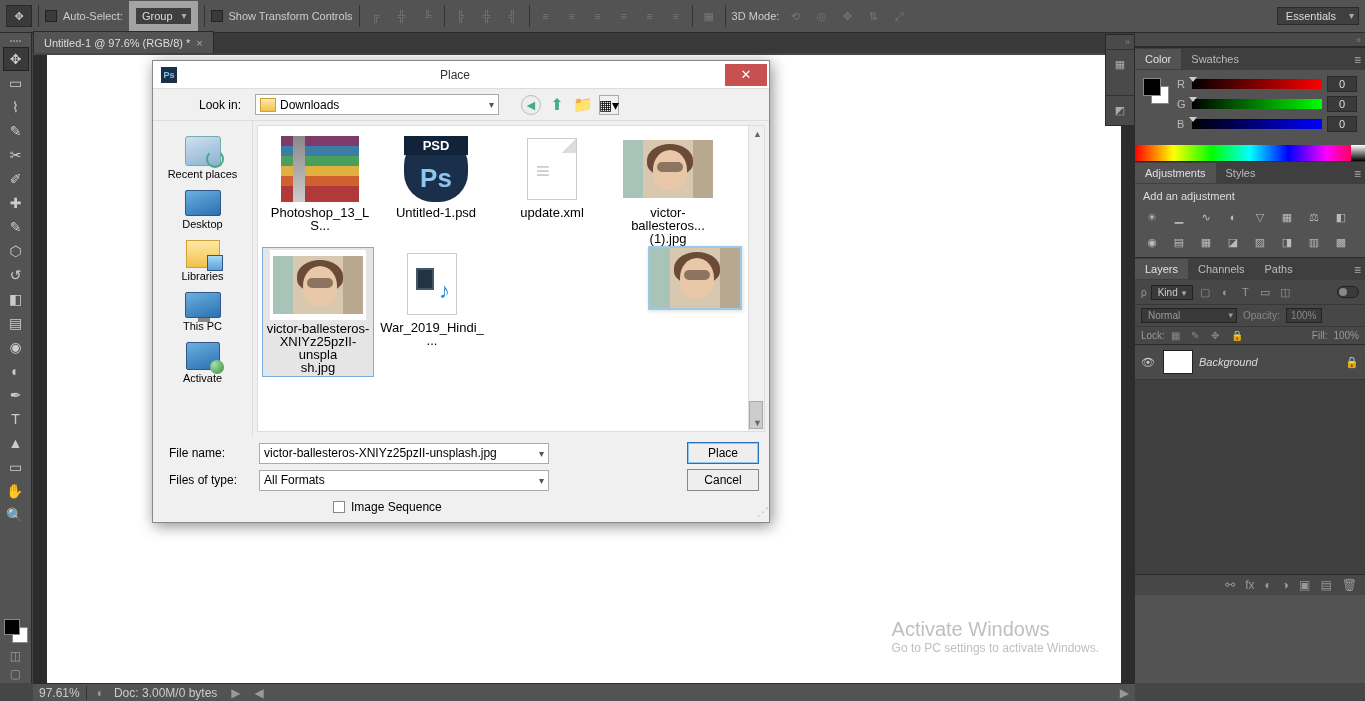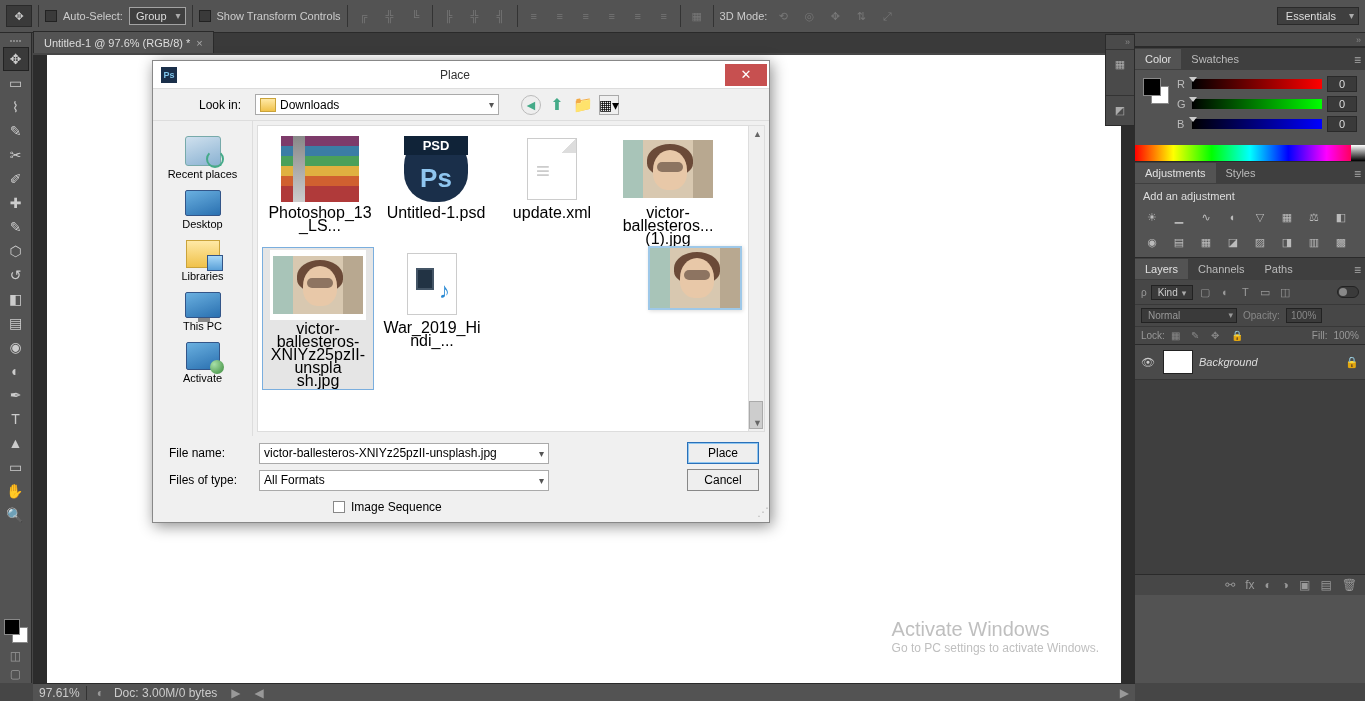--- a/index.html
+++ b/index.html
@@ -3,21 +3,21 @@
 <meta charset="utf-8">
 <style>
 * { margin:0; padding:0; box-sizing:border-box; font-family:"Segoe UI",Tahoma,sans-serif; }
 body { background:#464646; width:1365px; height:701px; overflow:hidden; position:relative; font-size:11px; color:#ccc; }
 
 
 .optbar { height:33px; background:#535353; border-bottom:1px solid #2a2a2a; display:flex; align-items:center; padding:0 6px; gap:6px; }
 .optbar .tool-ind { width:26px; height:22px; background:#3a3a3a; border:1px solid #2a2a2a; display:flex; align-items:center; justify-content:center; color:#ccc; }
 .optbar .chk { width:12px; height:12px; background:#3a3a3a; border:1px solid #222; }
 .optbar label { color:#ccc; }
-.optbar .sel { background:#3f3f3f; border:1px solid #a3a3a3; padding:2px 18px 2px 6px; color:#ddd; position:relative; }
+.optbar .sel { background:#3f3f3f; border:7px solid #a3a3a3; padding:2px 18px 2px 6px; color:#ddd; position:relative; }
 .optbar .sel::after{ content:"▾"; position:absolute; right:4px; top:2px; font-size:10px; color:#aaa;}
 .optbar .divider { width:1px; height:22px; background:#333; }
 .optbar .ic { width:20px; height:20px; display:flex; align-items:center; justify-content:center; color:#777; }
 .optbar .right { margin-left:auto; }
 .optbar .workspace { background:#3f3f3f; border:1px solid #2a2a2a; padding:2px 22px 2px 8px; position:relative; color:#ddd;}
 .optbar .workspace::after{content:"▾";position:absolute;right:4px;top:2px;font-size:10px;color:#aaa;}
 
 
 .toolbox { position:absolute; left:0; top:33px; width:32px; bottom:18px; background:#535353; border-right:1px solid #2a2a2a; display:flex; flex-direction:column; align-items:center; padding-top:4px; gap:0; }
 .toolbox .handle{ width:28px; height:8px; display:flex; justify-content:center; align-items:center; gap:1px; margin-bottom:2px;}
@@ -113,21 +113,21 @@
 .dialog .toolbar .ic.new{color:#e0a030;}
 .dialog .toolbar .ic.view{border:1px solid #aaa;padding:0 2px;}
 .dialog .main{flex:1;display:flex;background:#f0f0f0;overflow:hidden;}
 .dialog .places{width:100px;background:#f0f0f0;border-right:1px solid #ddd;display:flex;flex-direction:column;align-items:center;padding-top:12px;gap:4px;}
 .dialog .place{display:flex;flex-direction:column;align-items:center;gap:2px;width:90px;padding:3px 0;cursor:pointer;}
 .dialog .place .lab{font-size:11px;color:#000;text-align:center;}
 .dialog .filepane{flex:1;background:#fff;margin:4px;border:1px solid #ddd;position:relative;overflow:hidden;}
 .dialog .files{display:flex; flex-wrap:wrap; align-content:flex-start; padding:6px 4px; gap:0;}
 .dialog .fitem{width:116px;display:flex;flex-direction:column;align-items:center;gap:2px;padding:2px;}
 .dialog .fitem .th{width:96px;height:70px;display:flex;align-items:center;justify-content:center;background:#fff;}
-.dialog .fitem .lab{font-size:16px;color:#000;text-align:center;line-height:13px;max-width:106px;word-break:break-word;}
+.dialog .fitem .lab{font-size:13px;color:#000;text-align:center;line-height:13px;max-width:106px;word-break:break-word;}
 .dialog .fitem.selected{border:1px solid #7aaede;background:#e5e5e5;width:112px;}
 .dialog .filepane .scroll{position:absolute;right:0;top:0;bottom:0;width:16px;background:#f0f0f0;border-left:1px solid #ddd;}
 .dialog .filepane .scroll .thumb{position:absolute;right:1px;bottom:2px;width:14px;height:28px;background:#cdcdcd;border:1px solid #aaa;}
 .dialog .filepane .scroll .tri{position:absolute;left:4px;font-size:9px;color:#666;}
 .dialog .filepane .preview{ position:absolute; right:22px; top:120px; width:94px; height:64px; border:2px solid #9ec8e8; background:#fff; box-shadow:1px 1px 4px rgba(0,0,0,0.15);}
 .dialog .bottom{background:#f0f0f0;padding:6px 10px;}
 .dialog .brow{display:flex;align-items:center;gap:8px;margin-bottom:5px;}
 .dialog .brow .lab{width:88px;text-align:left;padding-left:6px;}
 .dialog .brow .inp{flex:0 0 290px;height:21px;border:1px solid #aaa;background:#fff;padding:0 4px;display:flex;align-items:center;position:relative;}
 .dialog .brow .inp .arr{position:absolute;right:4px;font-size:10px;color:#555;}

